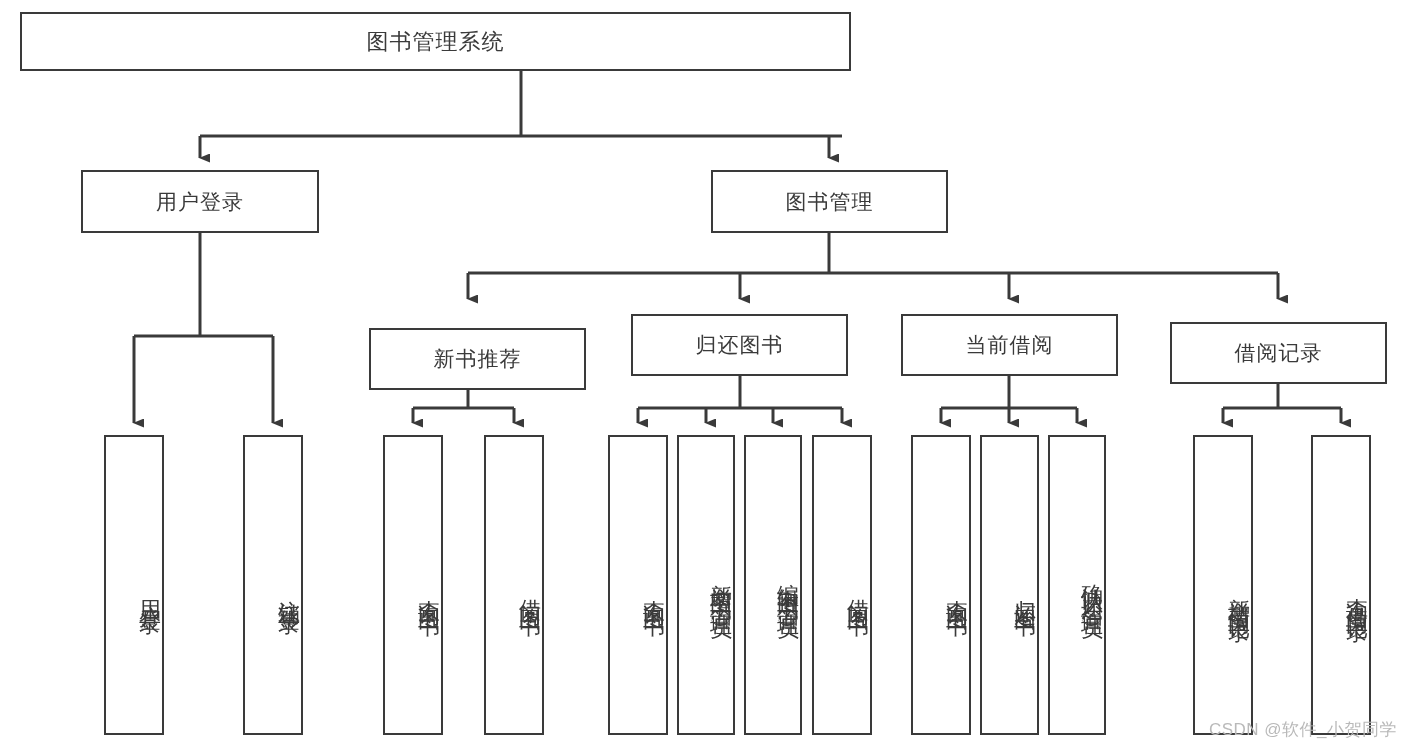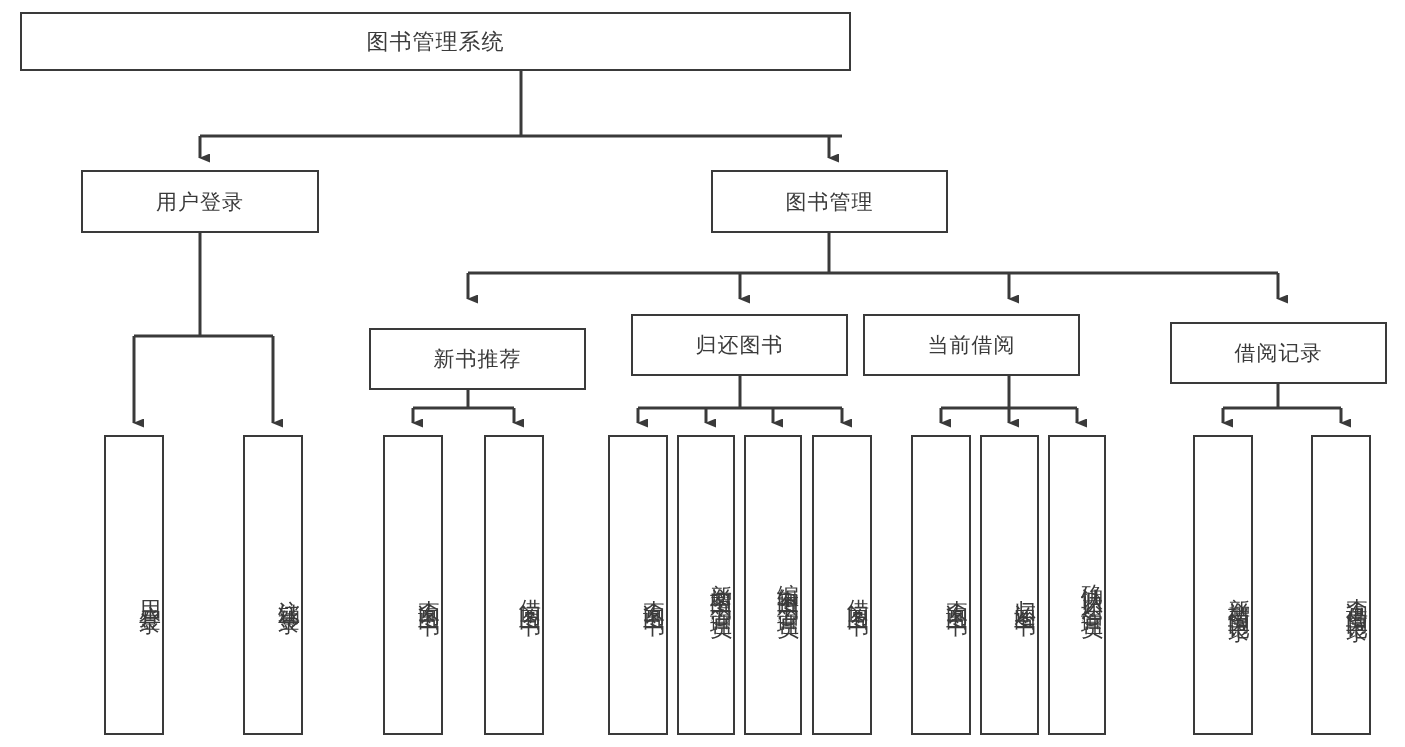--- a/index.html
+++ b/index.html
@@ -73,34 +73,35 @@
     </g>
   </svg>
 
   <div class="node horiz root" style="left:20px;top:12px;width:831px;height:59px;">图书管理系统</div>
 
   <div class="node horiz" style="left:81px;top:170px;width:238px;height:63px;">用户登录</div>
   <div class="node horiz" style="left:711px;top:170px;width:237px;height:63px;">图书管理</div>
 
   <div class="node horiz" style="left:361px;top:328px;width:217px;height:62px;margin-left:8px;">新书推荐</div>
   <div class="node horiz" style="left:631px;top:314px;width:217px;height:62px;">归还图书</div>
-  <div class="node horiz" style="left:863px;top:314px;width:217px;height:62px;">当前借阅</div>
+  <div class="node horiz" style="left:901px;top:314px;width:217px;height:62px;">当前借阅</div>
   <div class="node horiz" style="left:1170px;top:322px;width:217px;height:62px;">借阅记录</div>
 
   <div class="node vert" style="left:104px;top:435px;width:60px;height:300px;">用户登录</div>
   <div class="node vert" style="left:243px;top:435px;width:60px;height:300px;">注销登录</div>
 
   <div class="node vert" style="left:383px;top:435px;width:60px;height:300px;">查询图书</div>
   <div class="node vert" style="left:484px;top:435px;width:60px;height:300px;">借阅图书</div>
 
   <div class="node vert" style="left:608px;top:435px;width:60px;height:300px;">查询图书</div>
   <div class="node vert" style="left:677px;top:435px;width:58px;height:300px;padding-top:6px;">新增图书（管理员）</div>
   <div class="node vert" style="left:744px;top:435px;width:58px;height:300px;padding-top:6px;">编辑图书（管理员）</div>
   <div class="node vert" style="left:812px;top:435px;width:60px;height:300px;">借阅图书</div>
 
   <div class="node vert" style="left:911px;top:435px;width:60px;height:300px;">查询图书</div>
   <div class="node vert" style="left:980px;top:435px;width:59px;height:300px;">归还图书</div>
   <div class="node vert" style="left:1048px;top:435px;width:58px;height:300px;padding-top:6px;">确认归还（管理员）</div>
 
   <div class="node vert" style="left:1193px;top:435px;width:60px;height:300px;padding-top:20px;">新增借阅记录</div>
   <div class="node vert" style="left:1311px;top:435px;width:60px;height:300px;padding-top:20px;">查询借阅记录</div>
 
+  <div class="watermark">CSDN @软件_小贺同学</div>
 </div>
 
 </body></html>

